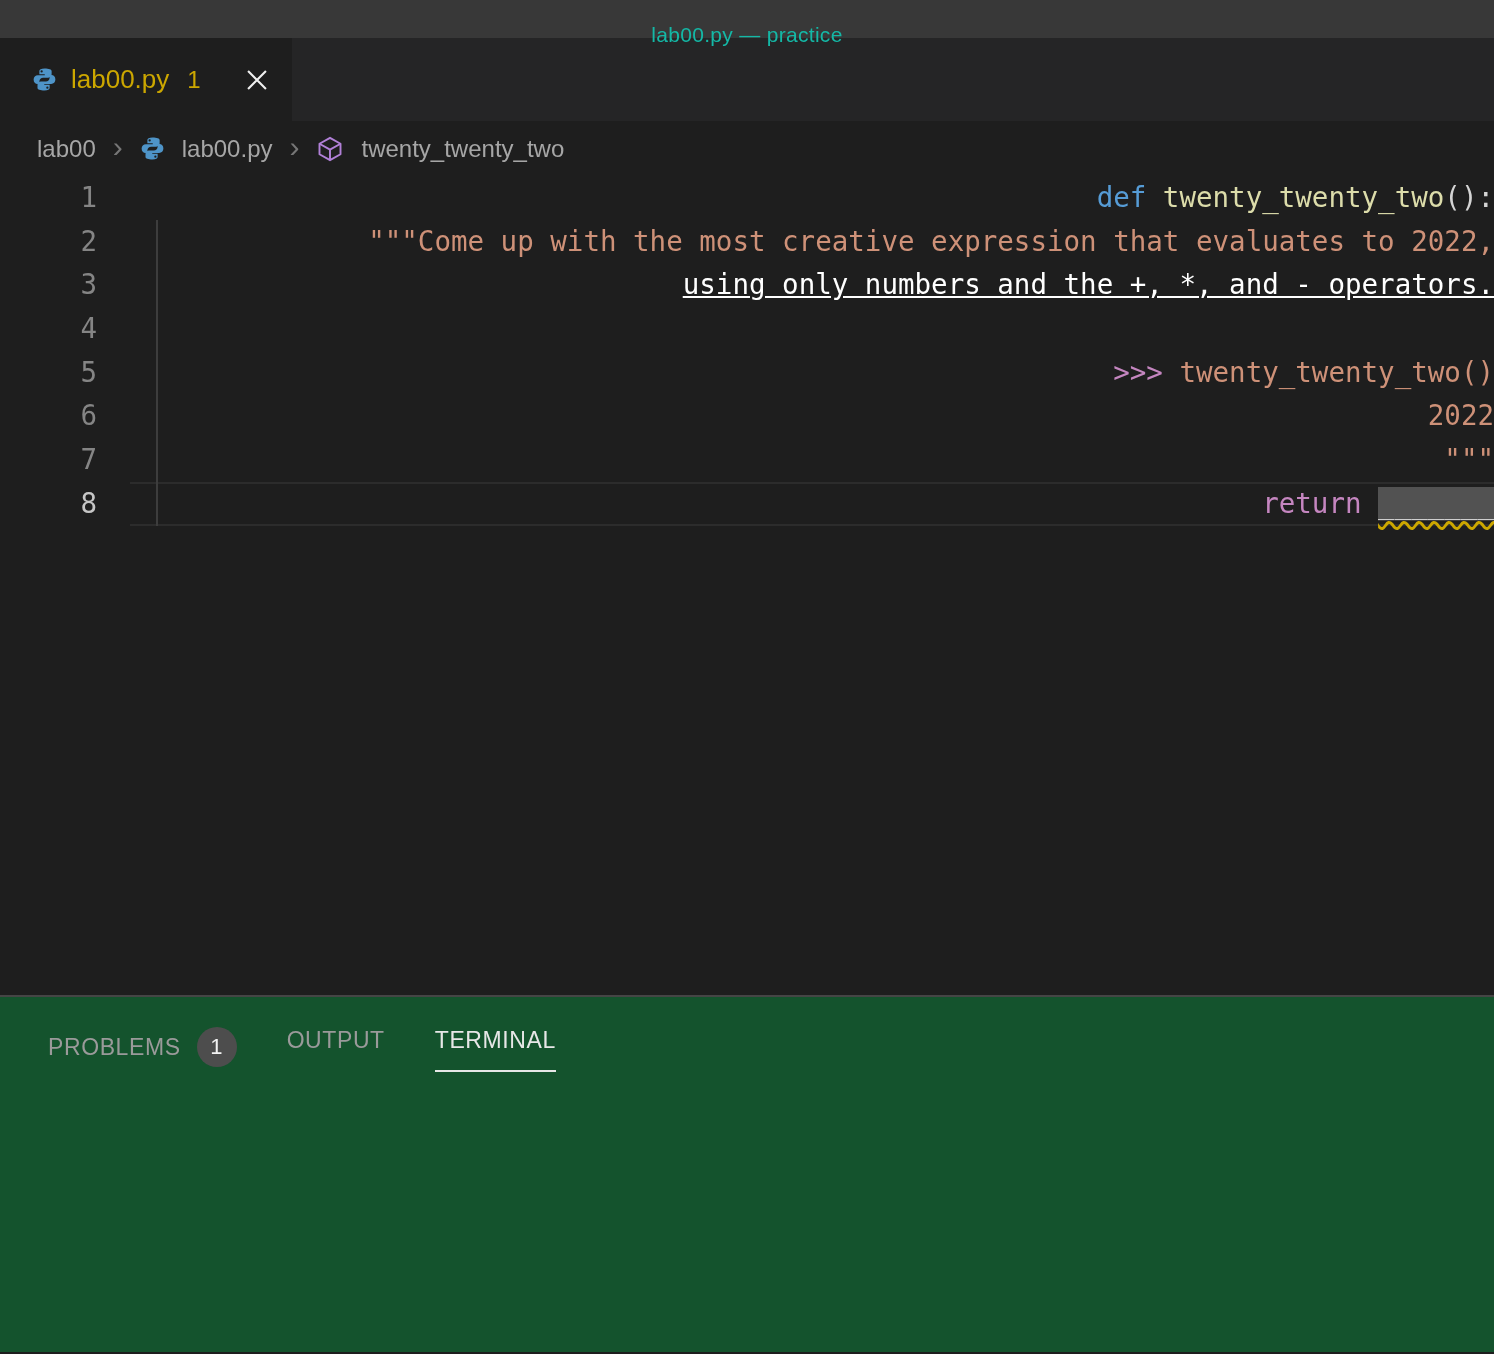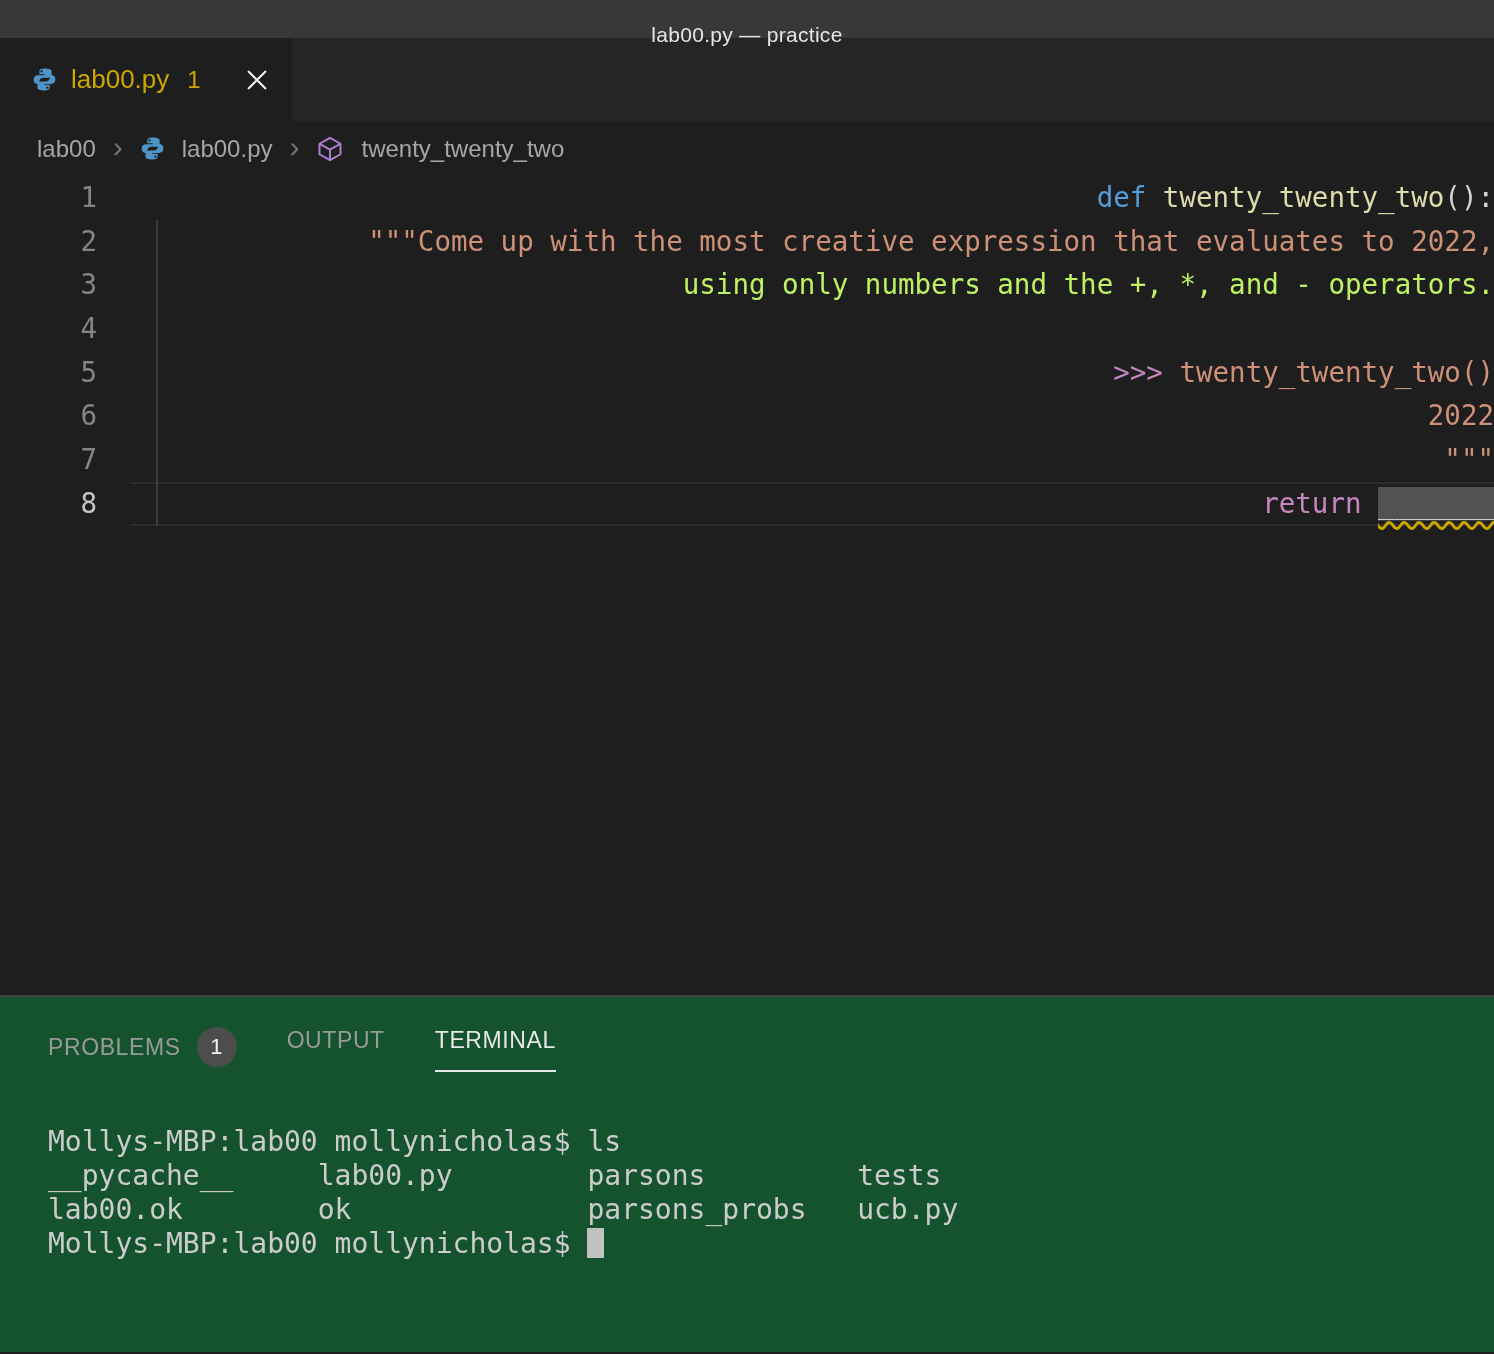--- a/index.html
+++ b/index.html
@@ -1,21 +1,21 @@
 <!DOCTYPE html>
 <html><head>
 <meta charset="utf-8">
 <style>
   * { margin:0; padding:0; box-sizing:border-box; }
   html,body { width:1494px; height:1354px; overflow:hidden; }
   body { background:#1e1e1e; font-family:"Liberation Sans", sans-serif; }
 
   
   .titlebar { height:38px; background:#383838; display:flex; align-items:center; justify-content:center; }
-  .titlebar-text { color:#e5e5e5; font-size:21px; letter-spacing:.3px;margin-top:32px; }
+  .titlebar-text { color:#14b8a6; font-size:21px; letter-spacing:.3px;margin-top:32px; }
 
   
   .tabbar { height:83px; background:#252526; display:flex; }
   .tab { width:292px; height:100%; background:#1e1e1e; display:flex; align-items:center; padding:0 18px 0 32px; gap:14px; }
   .tab-filename { font-size:26px; color:#cca700; }
   .tab-badge { font-size:24px; color:#cca700; margin-left:4px; }
   .tab-close { margin-left:auto; display:flex; align-items:center; justify-content:center; width:34px; height:34px; cursor:pointer; }
 
   
   .breadcrumb { height:55px; background:#1e1e1e; display:flex; align-items:center; padding-left:37px; gap:17px; }
@@ -107,21 +107,21 @@
       <div class="code-row">
         <div class="gutter">1</div>
         <div class="line-content"><span style="color: rgb(86, 156, 214);">def</span><span style="color: rgb(212, 212, 212);"> </span><span style="color: rgb(220, 220, 170);">twenty_twenty_two</span><span style="color: rgb(212, 212, 212);">():</span></div>
       </div>
       <div class="code-row">
         <div class="gutter">2</div>
         <div class="line-content"><span style="color: rgb(212, 212, 212);">    </span><span style="color: rgb(206, 145, 120);">"""Come up with the most creative expression that evaluates to 2022,</span></div>
       </div>
       <div class="code-row">
         <div class="gutter">3</div>
-        <div class="line-content"><span style="color: rgb(212, 212, 212);">    </span><span style="color: #bef264;">using only numbers and the +, *, and - operators.</span></div>
+        <div class="line-content"><span style="color: rgb(212, 212, 212);">    </span><span style="color: #ffffff; text-decoration: underline;">using only numbers and the +, *, and - operators.</span></div>
       </div>
       <div class="code-row">
         <div class="gutter">4</div>
         <div class="line-content"></div>
       </div>
       <div class="code-row">
         <div class="gutter">5</div>
         <div class="line-content"><span style="color: rgb(212, 212, 212);">    </span><span style="color: rgb(197, 134, 192);">&gt;&gt;&gt;</span><span style="color: rgb(212, 212, 212);"> </span><span style="color: rgb(206, 145, 120);">twenty_twenty_two()</span></div>
       </div>
       <div class="code-row">
@@ -145,19 +145,13 @@
         <span>PROBLEMS</span>
         <span class="panel-badge">1</span>
       </div>
       <div class="panel-tab">
         <span>OUTPUT</span>
       </div>
       <div class="panel-tab active">
         <span>TERMINAL</span>
       </div>
     </div>
-  <div class="terminal" id="terminal-lines">
-      <div class="term-line"><span>Mollys-MBP:lab00 mollynicholas$ ls</span></div>
-      <div class="term-line"><span>__pycache__     lab00.py        parsons         tests</span></div>
-      <div class="term-line"><span>lab00.ok        ok              parsons_probs   ucb.py</span></div>
-      <div class="term-line"><span>Mollys-MBP:lab00 mollynicholas$ </span><span class="term-cursor"></span></div>
-    </div>
 </div>
 
 </body></html>

